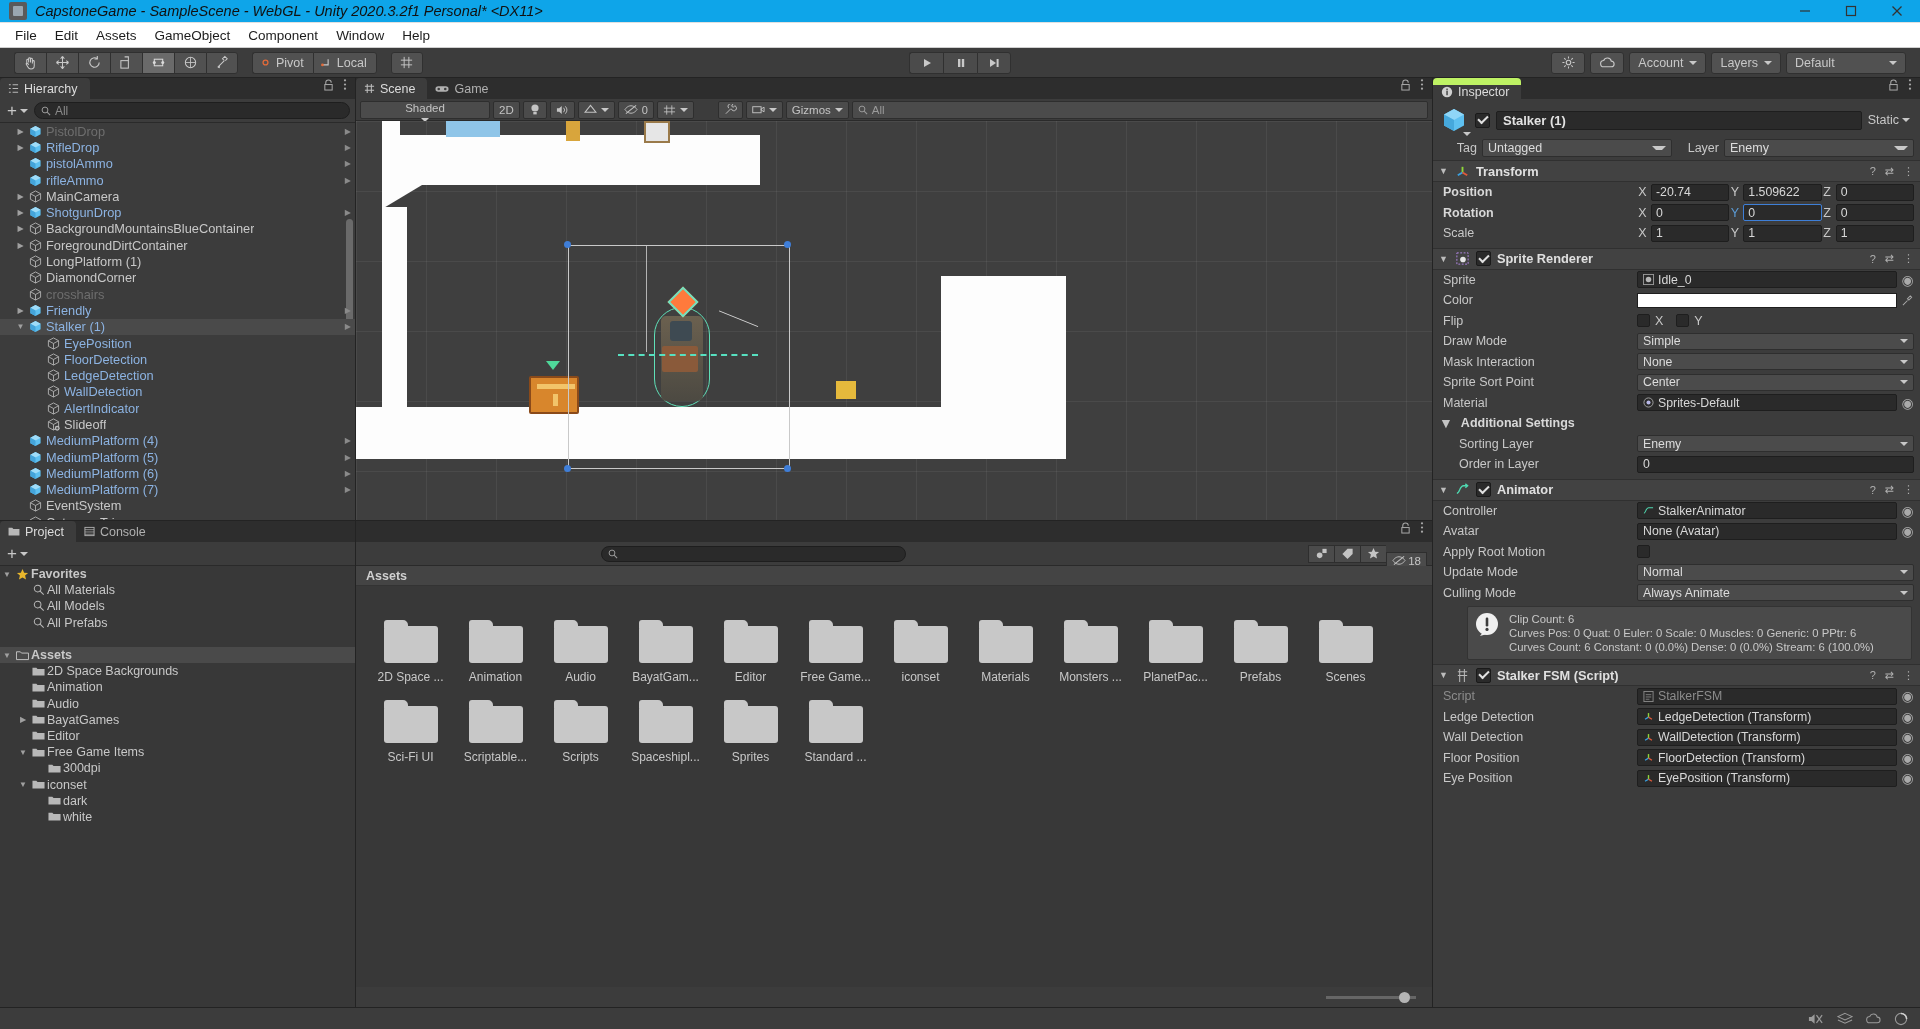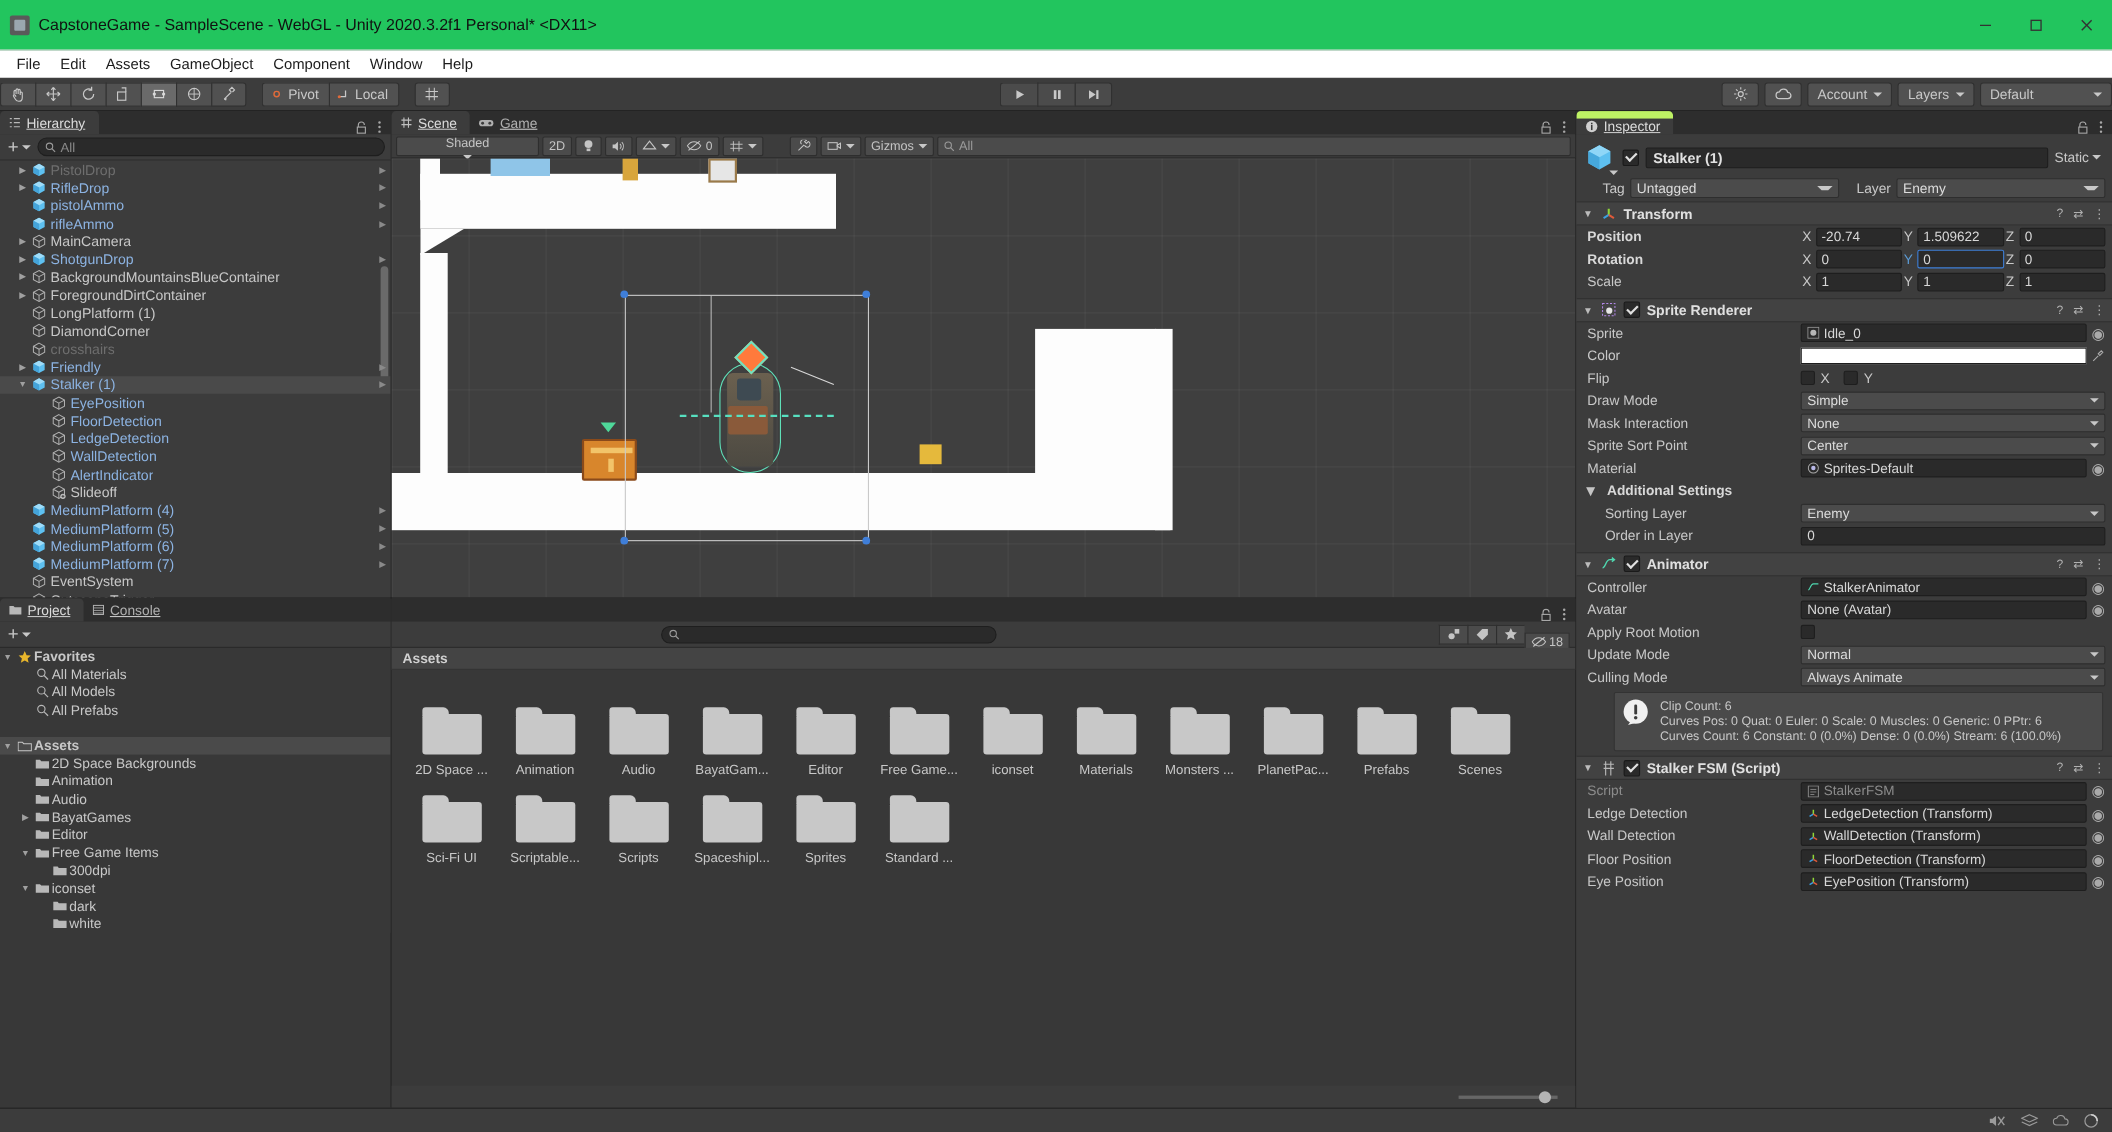--- a/index.html
+++ b/index.html
@@ -8,23 +8,24 @@
     background: #383838;
     font-family: "Liberation Sans", sans-serif;
     font-size: 14px;
     color: #c4c4c4;
     overflow: hidden;
   }
   .app { width: 1920px; height: 1029px; display: flex; flex-direction: column; background: #383838; }
 
   
   .titlebar {
-    height: 46px; background: #22c55e; color: #1a1a1a;
+    height: 23px; background: #0ea5e9; color: #1a1a1a;
     display: flex; align-items: center; flex: none;
     border-bottom: 1px solid #e0e0e0;
+    font-style: italic;
   }
   .titlebar .app-icon {
     width: 18px; height: 18px; margin: 0 8px 0 9px;
     background: #5a5a5a; border-radius: 2px; position: relative; flex: none;
   }
   .titlebar .app-icon::after {
     content: ""; position: absolute; left: 4px; top: 4px; width: 10px; height: 10px;
     background: #9aa7b0; border-radius: 1px;
   }
   .titlebar .title { font-size: 14.5px; color: #111; white-space: nowrap; }
@@ -39,21 +40,21 @@
   
   .menubar {
     height: 25px; background: #ffffff; display: flex; align-items: center;
     padding-left: 6px; flex: none; color: #1c1c1c; border-bottom: 1px solid #cfcfcf;
   }
   .menubar .mi { padding: 2px 9px; font-size: 13.5px; color: #1c1c1c; white-space: nowrap; }
 
   
   .toolbar {
     height: 30px; background: #3c3c3c; border-bottom: 1px solid #232323;
-    display: flex; align-items: center; padding: 0 0; gap: 0px; flex: none;
+    display: flex; align-items: center; padding: 0 14px; gap: 0px; flex: none;
   }
   .tgrp { display: flex; align-items: center; height: 22px; }
   .tbtn {
     height: 22px; min-width: 32px; padding: 0 6px; background: #515151;
     border: 1px solid #303030; border-right: none;
     display: flex; align-items: center; justify-content: center;
     color: #c8c8c8; font-size: 12px;
   }
   .tbtn:last-child { border-right: 1px solid #303030; }
   .tbtn.active { background: #6a6a6a; }
@@ -90,23 +91,22 @@
            border-top: 4px solid #c8c8c8; }
 
   
   .body { flex: 1; display: flex; min-height: 0; background: #232323; gap: 1px; }
   .col-left { width: 355px; display: flex; flex-direction: column; gap: 1px; min-width: 0; }
   .col-mid { flex: 1; display: flex; flex-direction: column; gap: 1px; min-width: 0; }
   .col-right { width: 487px; display: flex; flex-direction: column; min-width: 0; }
 
   .panel { background: #383838; display: flex; flex-direction: column; min-height: 0; min-width: 0; }
   .panel-tabs {
-    height: 21px; background: #2d2d2d; display: flex; align-items: flex-end; flex: none;
+    height: 21px; background: #2d2d2d; display: flex; align-items: flex-start; flex: none;
     position: relative;
-    text-decoration: underline;
   }
   .tab {
     height: 21px; padding: 0 12px 0 8px; display: flex; align-items: center; gap: 5px;
     font-size: 12.5px; color: #b0b0b0; background: transparent; border-radius: 4px 4px 0 0;
   }
   .tab.active { background: #3c3c3c; color: #dcdcdc; }
   .tab.inspector-active { background: #3c3c3c; color: #dcdcdc; border-top: 7px solid #bef264; }
   .tab-icons { margin-left: auto; display: flex; align-items: center; gap: 9px; padding-right: 8px; color: #a8a8a8; }
 
   

